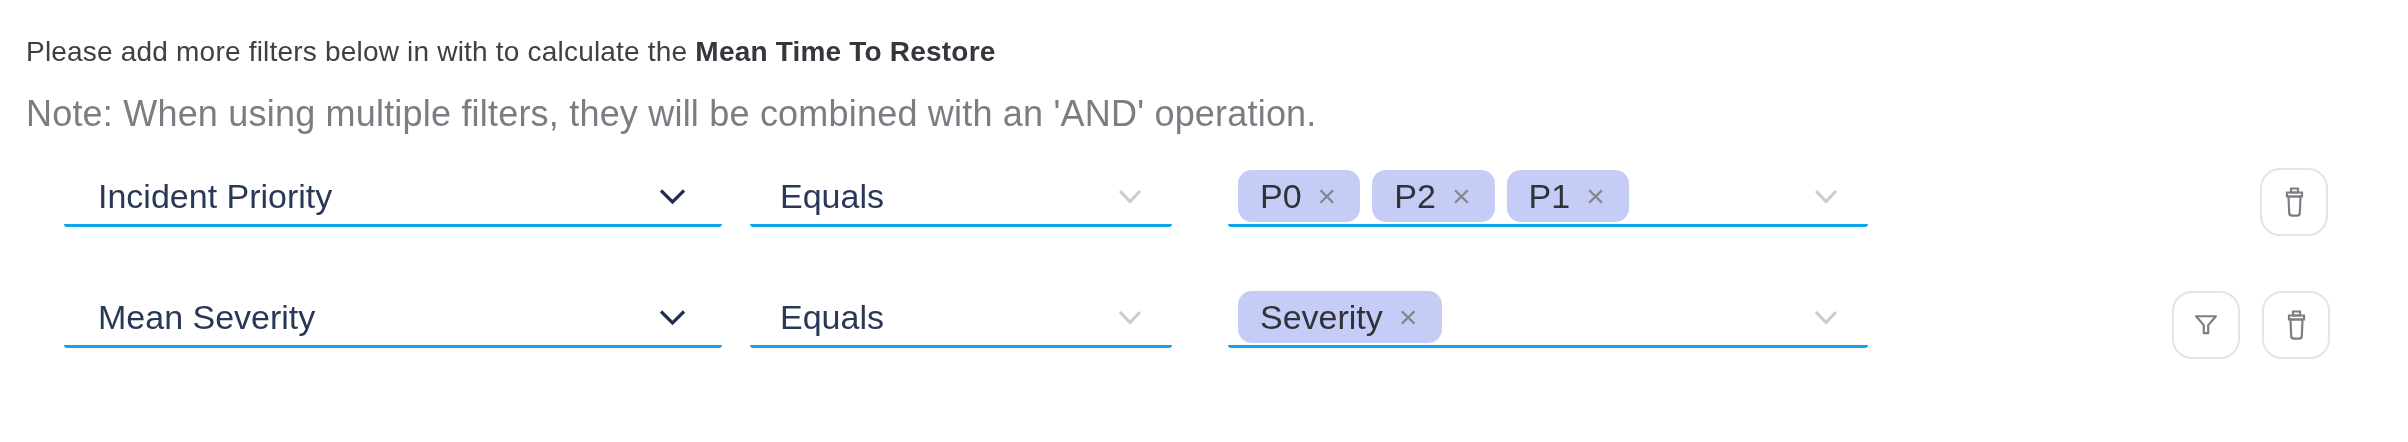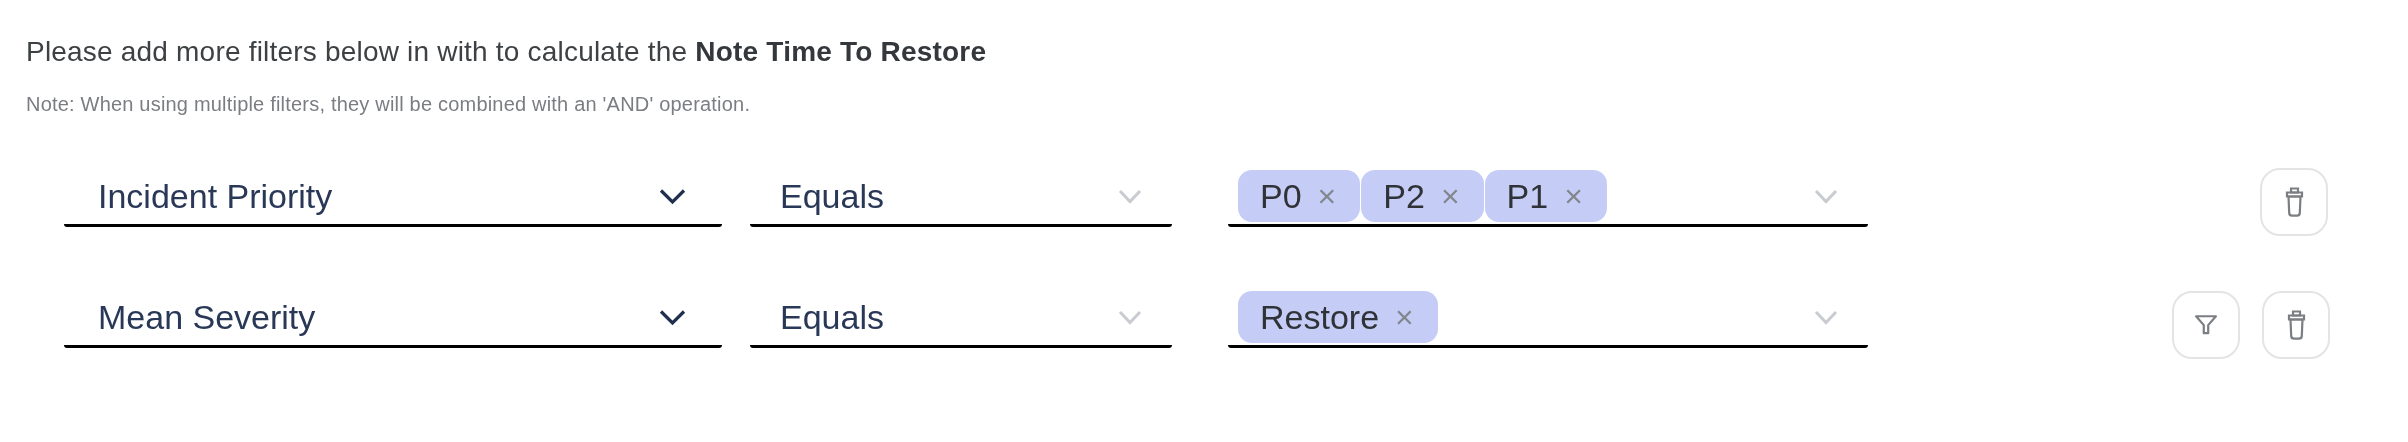--- a/index.html
+++ b/index.html
@@ -12,42 +12,42 @@
   .canvas { position: absolute; inset: 0; background: #ffffff; }
 
   
   .intro {
     position: absolute; left: 26px; top: 36px;
     font-size: 28px; color: #3e4144; letter-spacing: 0.2px;
   }
   .intro b { font-weight: 700; color: #34373b; }
   .note {
     position: absolute; left: 26px; top: 93px;
-    font-size: 20px; color: #7a7d82; letter-spacing: 0.2px;
+    font-size: 36px; color: #7a7d82; letter-spacing: 0.2px;
   }
 
   
   .field {
     position: absolute; height: 59px;
     display: flex; align-items: center; justify-content: space-between;
-    border-bottom: 3px solid #000000;
+    border-bottom: 3px solid #0ea5e9;
     border-radius: 0 0 3px 3px;
     cursor: pointer; background: #fff;
   }
   .row1 { top: 168px; }
   .row2 { top: 289px; }
   .f-name { left: 64px;  width: 658px; padding: 0 36px 0 34px; }
   .f-op   { left: 750px; width: 422px; padding: 0 30px 0 30px; }
   .f-val  { left: 1228px; width: 640px; padding: 0 30px 0 10px; }
 
   .field .label { font-size: 34px; color: #2a3858; white-space: nowrap; }
   .chev { flex: 0 0 auto; }
 
   
-  .tags { display: flex; align-items: center; gap: 1px; }
+  .tags { display: flex; align-items: center; gap: 12px; }
   .tag {
     display: inline-flex; align-items: center; gap: 14px;
     height: 52px; padding: 0 22px;
     background: #c5cdf6; border-radius: 14px;
     font-size: 34px; color: #2f3237; white-space: nowrap;
   }
   .tag .x {
     font-size: 32px; color: #82868d; line-height: 1;
     cursor: pointer; padding: 0 2px;
   }
@@ -61,21 +61,21 @@
   }
   .btn-trash-1 { left: 2260px; top: 168px; }
   .btn-funnel-2 { left: 2172px; top: 291px; }
   .btn-trash-2 { left: 2262px; top: 291px; }
 </style>
 </head>
 <body>
 
 <div class="canvas">
 
-  <p class="intro"><span>Please add more filters below in with to calculate the</span>&nbsp;<b>Note Time To Restore</b></p>
+  <p class="intro"><span>Please add more filters below in with to calculate the</span>&nbsp;<b>Mean Time To Restore</b></p>
 
   <p class="note">Note: When using multiple filters, they will be combined with an 'AND' operation.</p>
 
   <div class="field row1 f-name">
     <span class="label">Incident Priority</span>
     <svg class="chev" width="27" height="17" viewBox="0 0 27 17">
         <path d="M2 2.5 L13.5 14 L25 2.5" fill="none" stroke="#22304f" stroke-width="3.2"></path>
       </svg>
   </div>
 
@@ -124,21 +124,21 @@
   <div class="field row2 f-op">
     <span class="label">Equals</span>
     <svg class="chev" width="24" height="15" viewBox="0 0 24 15">
         <path d="M2 2 L12 12.5 L22 2" fill="none" stroke="#c8cbd0" stroke-width="3"></path>
       </svg>
   </div>
 
   <div class="field row2 f-val">
     <span class="tags">
       <span class="tag">
-          <span>Restore</span>
+          <span>Severity</span>
           <span class="x">×</span>
         </span>
     </span>
     <svg class="chev" width="24" height="15" viewBox="0 0 24 15">
         <path d="M2 2 L12 12.5 L22 2" fill="none" stroke="#c8cbd0" stroke-width="3"></path>
       </svg>
   </div>
 
   <button class="icon-btn btn-funnel-2">
     <svg width="28" height="28" viewBox="0 0 24 24" fill="none" stroke="#7b7e82" stroke-width="1.9" stroke-linejoin="round">

